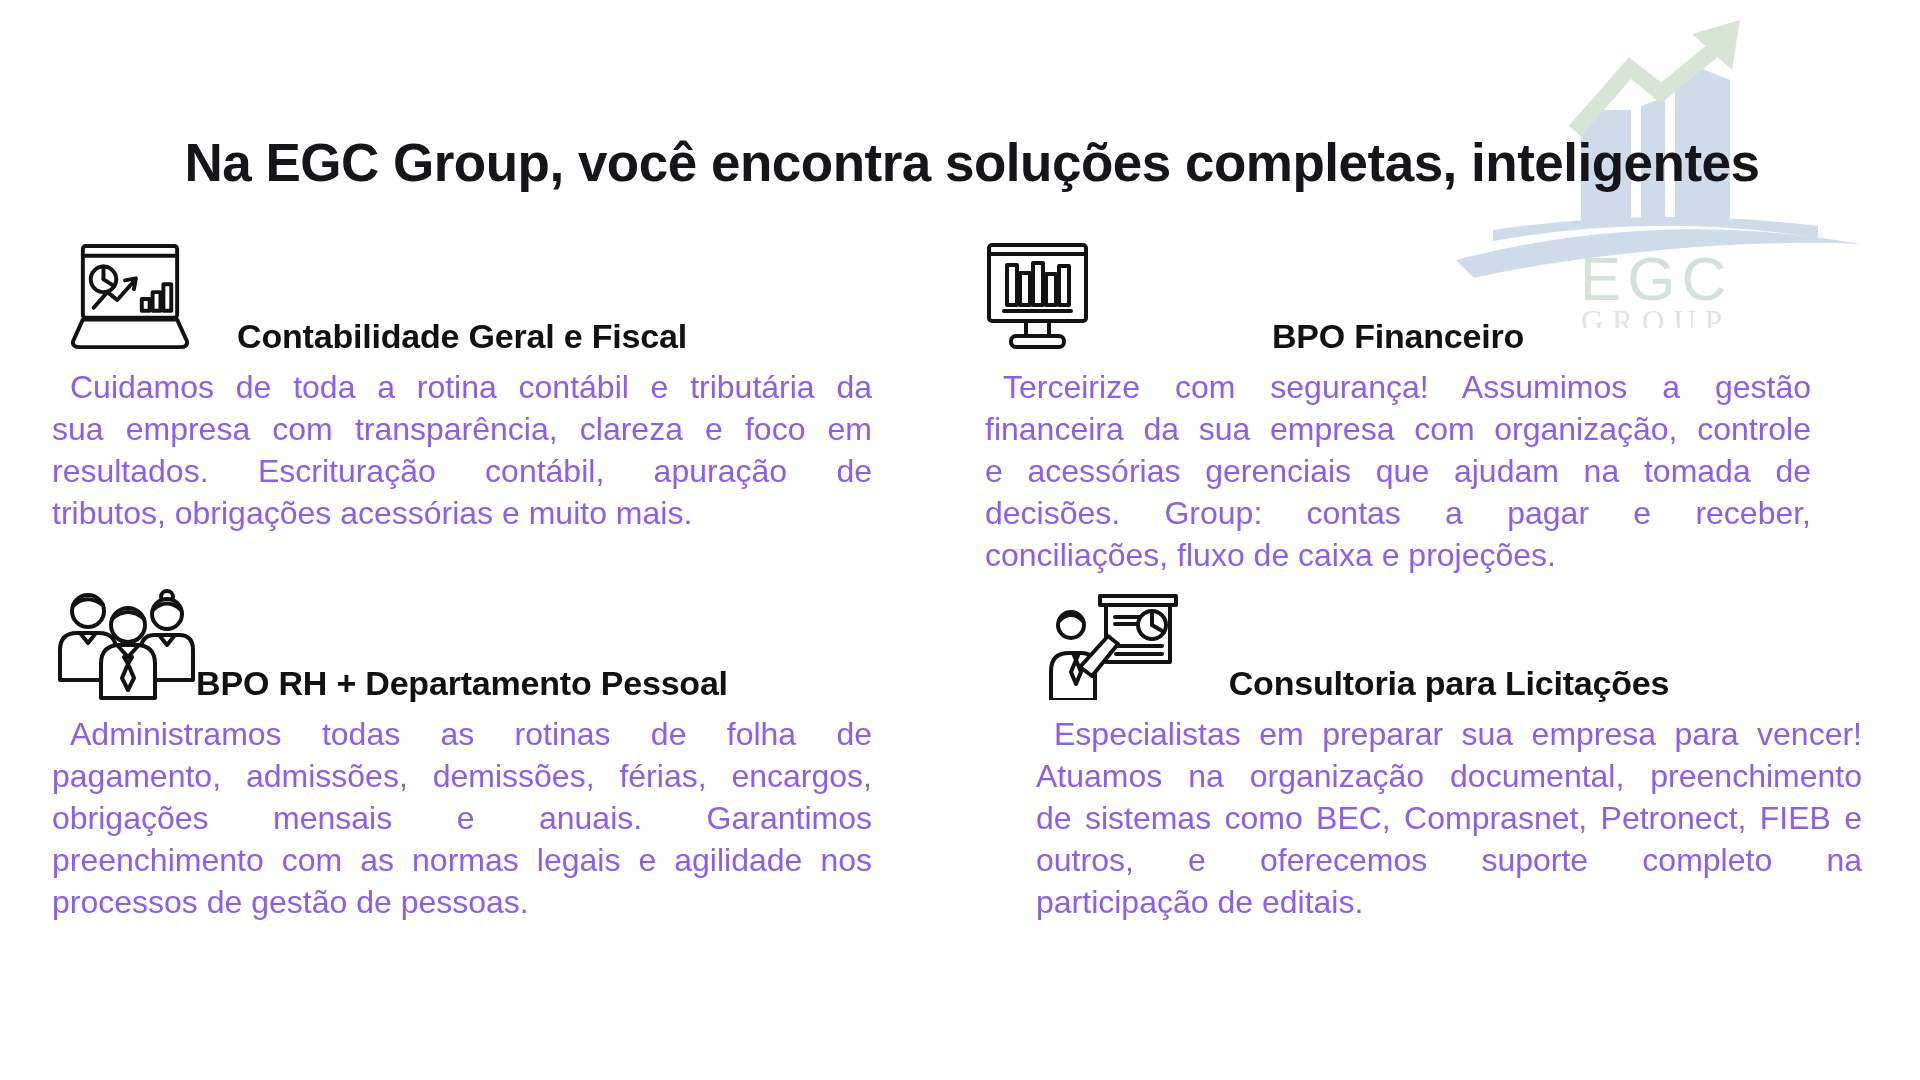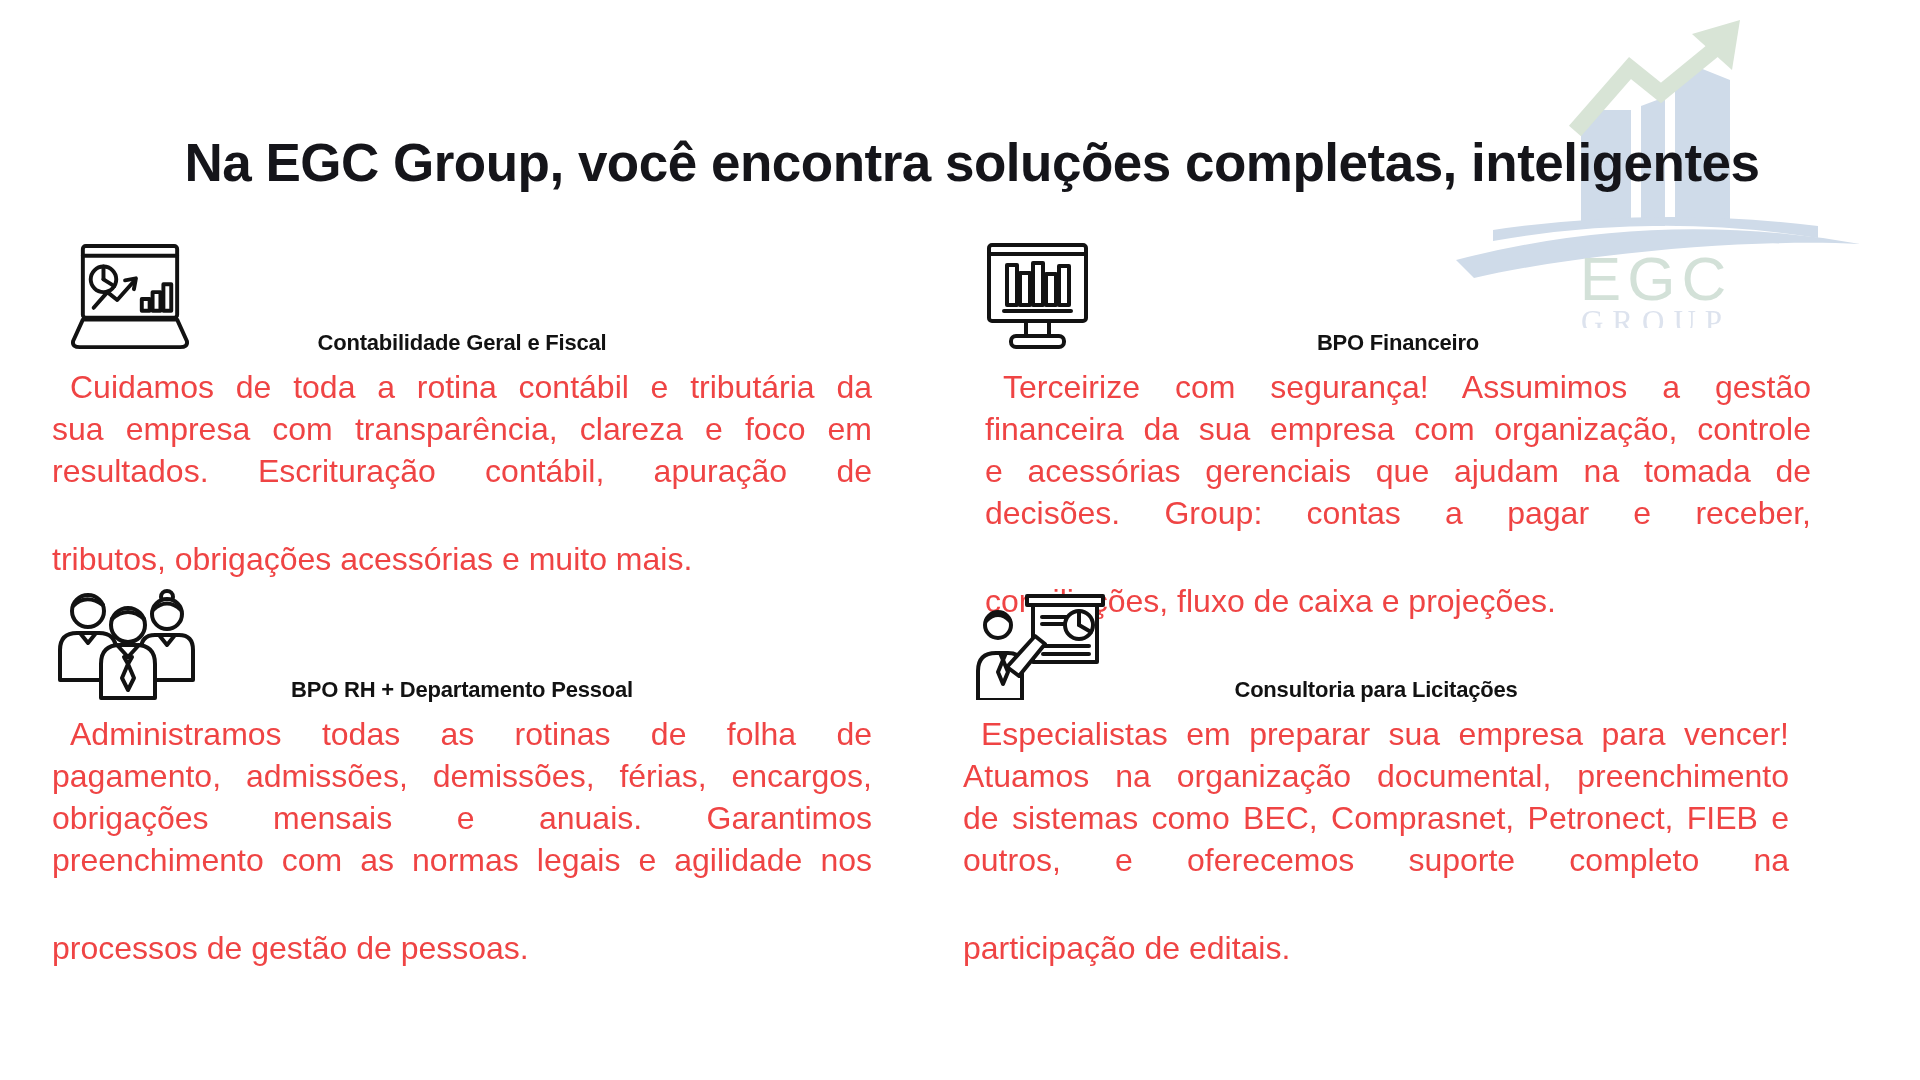--- a/index.html
+++ b/index.html
@@ -22,38 +22,38 @@
   .logo { position:absolute; left:1398px; top:16px; width:520px; height:312px; z-index:0; }
   .logo svg { width:100%; height:100%; }
   .logo text.egc   { font-family:"Liberation Sans", sans-serif; font-weight:400; }
   .logo text.group { font-family:"Liberation Serif", serif; }
 
   
   .service { position:absolute; z-index:1; }
   #s1 { left:52px;  top:241px; width:820px; }
   #s2 { left:985px; top:241px; width:826px; }
   #s3 { left:52px;  top:588px; width:820px; }
-  #s4 { left:963px; top:588px; width:826px; }
+  #s4 { left:1036px; top:588px; width:826px; }
 
   .service-header { position:relative; height:112px; }
   .service-icon   { position:absolute; bottom:0; }
   #s1 .service-icon { left:15px; width:126px; height:110px; }
   #s2 .service-icon { left:2px;  width:101px; height:110px; }
   #s3 .service-icon { left:2px;  width:150px; height:114px; }
   #s4 .service-icon { left:8px;  width:135px; height:106px; }
 
   .service-title {
     position:absolute; left:0; right:0; bottom:-3px; margin:0;
-    text-align:center; font-size:22px; font-weight:800;
+    text-align:center; font-size:34px; font-weight:800;
     letter-spacing:-0.2px; color:#121212; white-space:nowrap;
   }
 
-  .service-body { margin-top:13px; font-size:32px; line-height:42px; color:#ef4444; }
+  .service-body { margin-top:13px; font-size:32px; line-height:42px; color:#8b5cf6; }
   .service-body .jline { text-align:justify; text-align-last:justify; }
-  .service-body .jline:last-child  { text-align-last:left;margin-top:46px; }
+  .service-body .jline:last-child  { text-align-last:left; }
   .service-body .jline:first-child { text-indent:18px; }
 
   .icon-svg { stroke:#121212; fill:none; stroke-width:4; stroke-linejoin:round; stroke-linecap:round; }
   .icon-svg .fw { fill:#ffffff; }
 </style>
 </head>
 <body>
 
 <div class="page">
 

